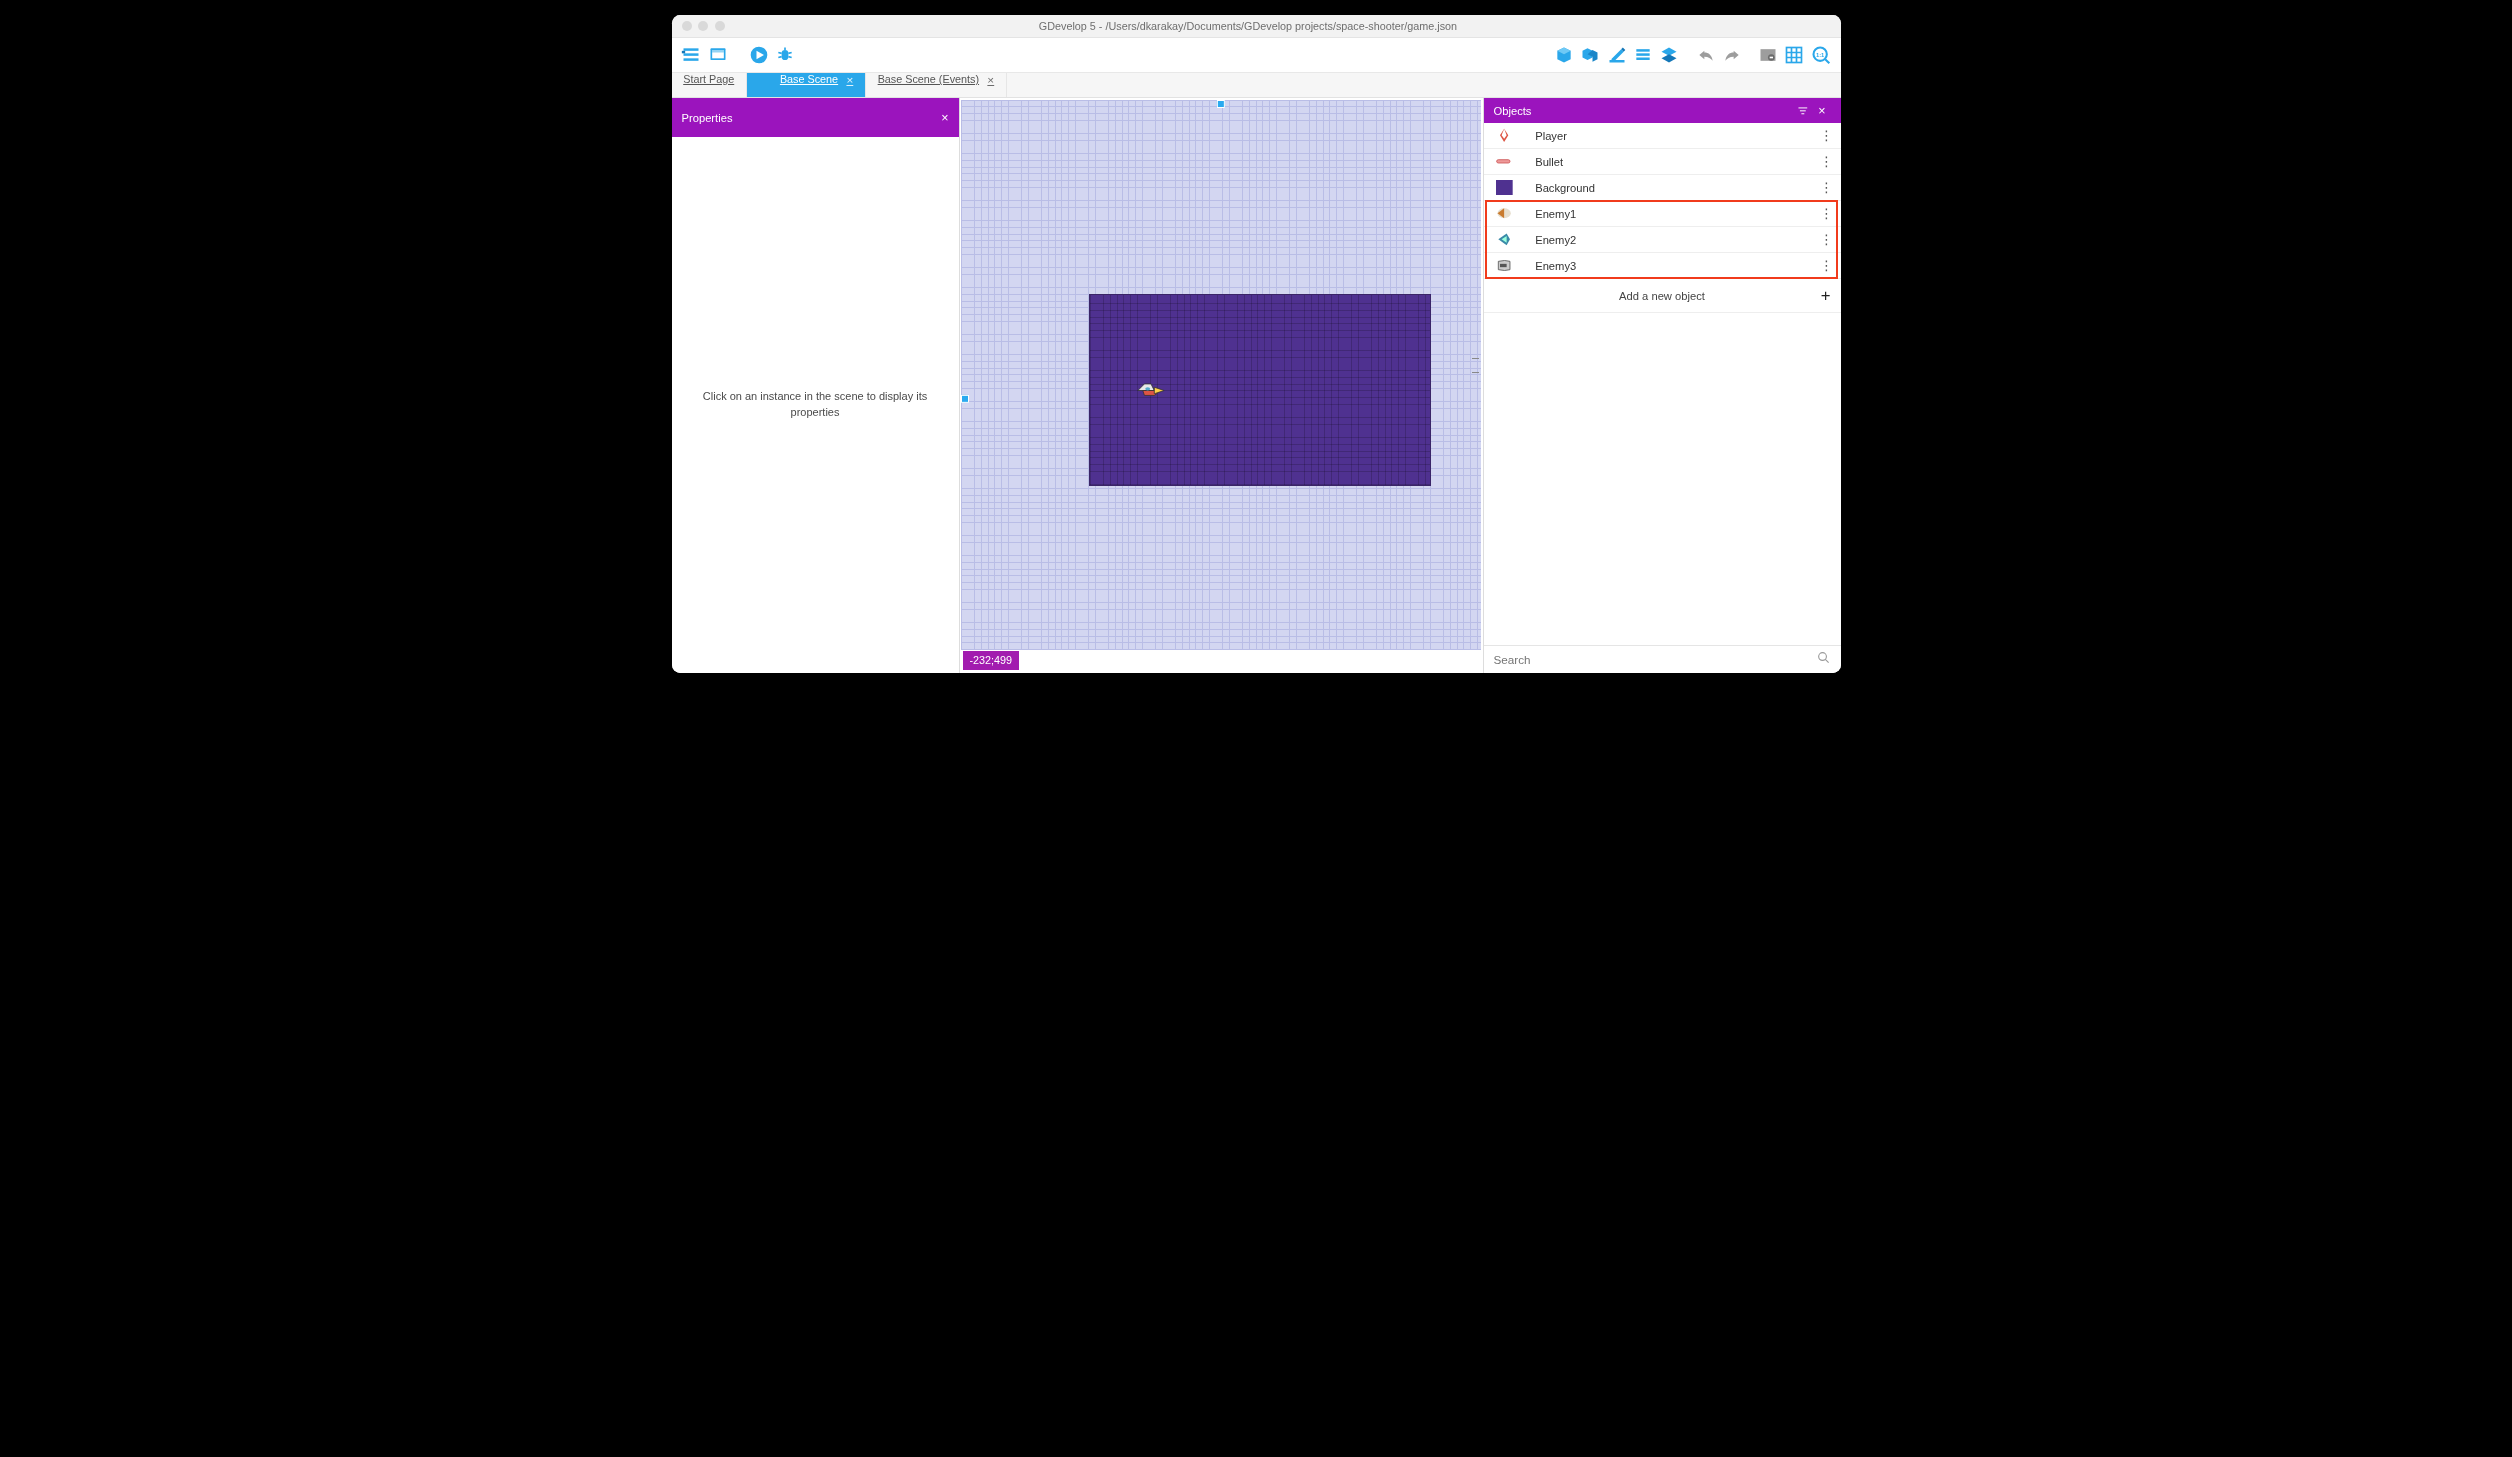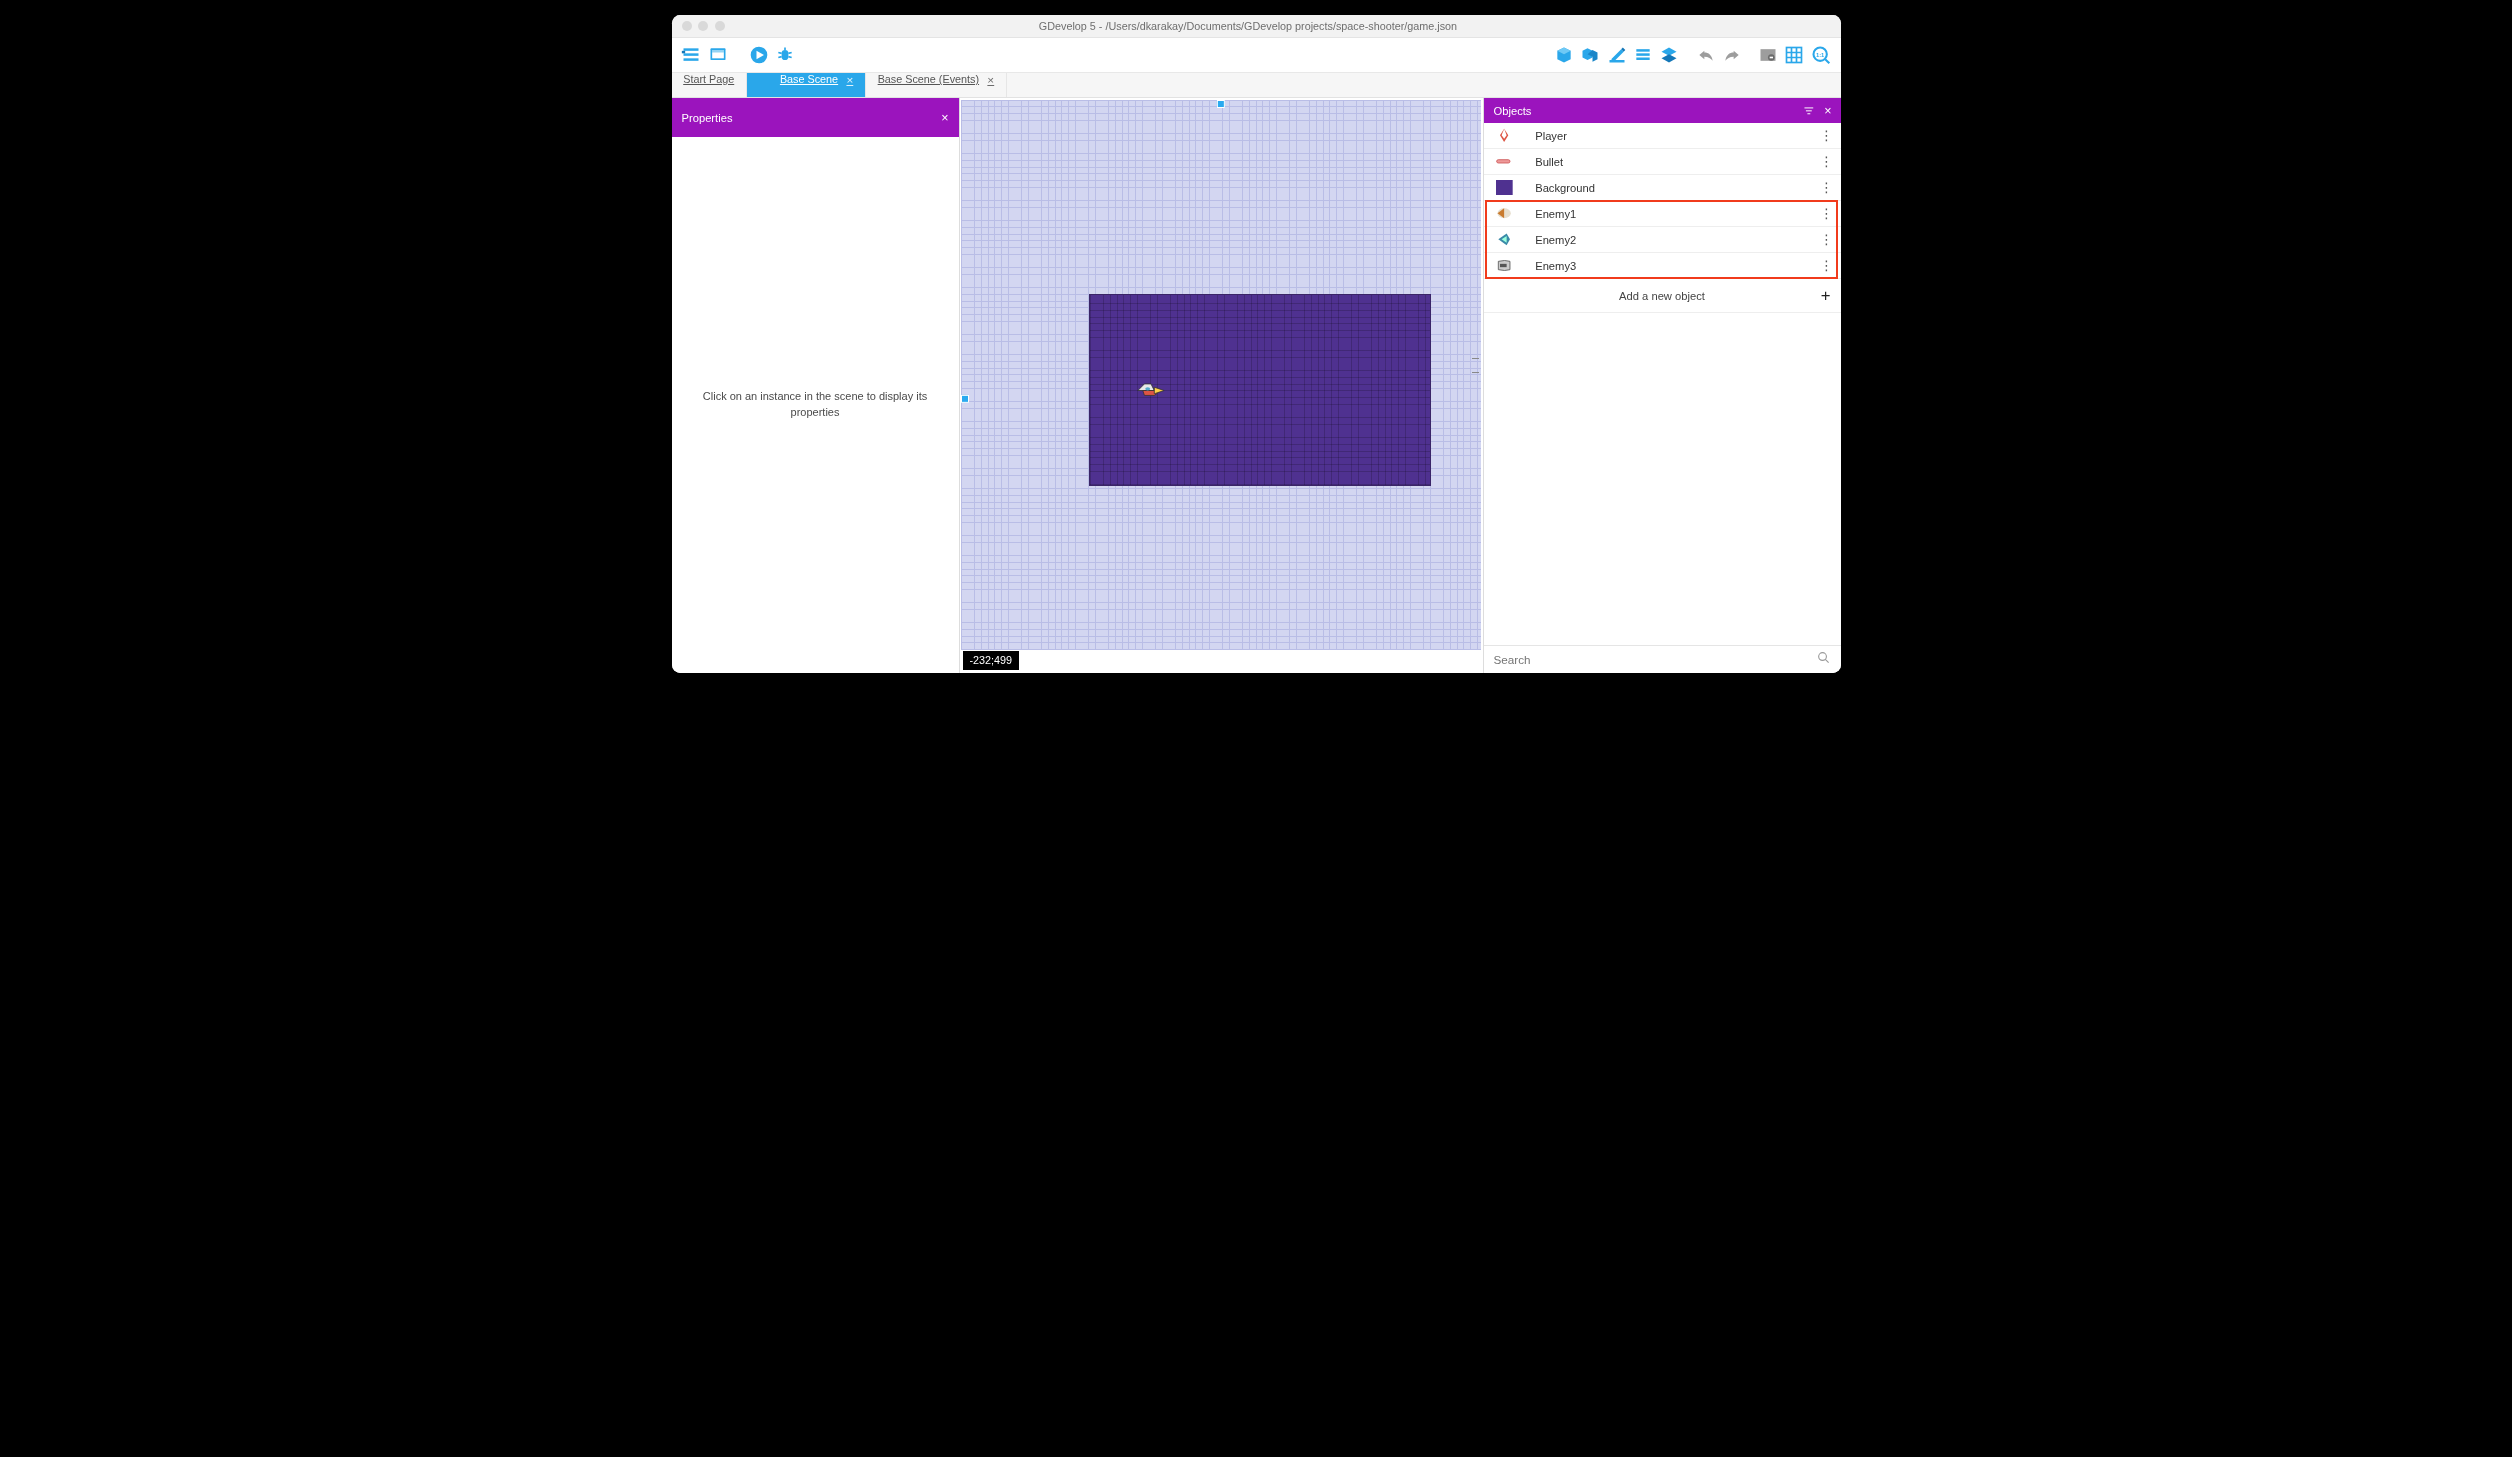--- a/index.html
+++ b/index.html
@@ -33,24 +33,24 @@
   background-image:
     repeating-linear-gradient(0deg,rgba(0,0,0,.18) 0,rgba(0,0,0,.18) 0.8px,transparent 0.8px,transparent 6.7px),
     repeating-linear-gradient(90deg,rgba(0,0,0,.18) 0,rgba(0,0,0,.18) 0.8px,transparent 0.8px,transparent 6.7px);
   outline: 0.8px solid #3a2568;
 }
 .ship { position: absolute; left: 175px; top: 279px; width: 30px; height: 23px; }
 .ship svg { width: 100%; height: 100%; }
 .sel-handle { position: absolute; width: 8.3px; height: 8.3px; background: #29a9ef; border: 0.8px solid #fff; }
 .sel-top { left: 50%; top: 0; transform: translate(-50%,0); }
 .sel-left { left: 0; top: 50%; transform: translate(0,-50%); }
-.coord { position: absolute; left: 3.3px; bottom: 3.3px; background: #000000; color: #fff; font-size: 10.8px; padding: 3.3px 6.7px; }
+.coord { position: absolute; left: 3.3px; bottom: 3.3px; background: #a21caf; color: #fff; font-size: 10.8px; padding: 3.3px 6.7px; }
 .ruler-mark { position: absolute; right: 1.7px; width: 6.7px; border-top: 0.8px solid #888; }
 .panel-right { width: 358px; background: #fff; display: flex; flex-direction: column; border-left: 0.8px solid #ddd; }
-.obj-header { height: 25px; background: #9b14bd; color: #fff; display: flex; align-items: center; justify-content: space-between; padding: 0 9px 0 10px; font-size: 11.2px; }
+.obj-header { height: 25px; background: #9b14bd; color: #fff; display: flex; align-items: center; justify-content: space-between; padding: 0 15px 0 10px; font-size: 11.2px; }
 .obj-header .hicons { display: flex; align-items: center; gap: 10px; }
 .obj-header .hicons span { cursor: pointer; display: flex; }
 .obj-list { flex: 1; overflow-y: auto; position: relative; }
 .obj-row { height: 26px; display: flex; align-items: center; padding: 0 8.3px 0 10px; border-bottom: 0.8px solid #eee; cursor: pointer; font-size: 11.2px; color: #333; }
 .obj-row .thumb { width: 21.7px; height: 18.3px; margin-right: 20px; display: flex; align-items: center; justify-content: center; }
 .obj-row .name { flex: 1; }
 .obj-row .menu { color: #555; font-size: 13.3px; letter-spacing: -0.8px; }
 .add-row { height: 34px; display: flex; align-items: center; justify-content: center; font-size: 11.2px; color: #444; position: relative; border-bottom: 0.8px solid #eee; cursor: pointer; }
 .add-row .plus { position: absolute; right: 10px; font-size: 16.7px; color: #222; }
 .highlight-box { position: absolute; border: 2.5px solid #f13b1c; pointer-events: none; }

